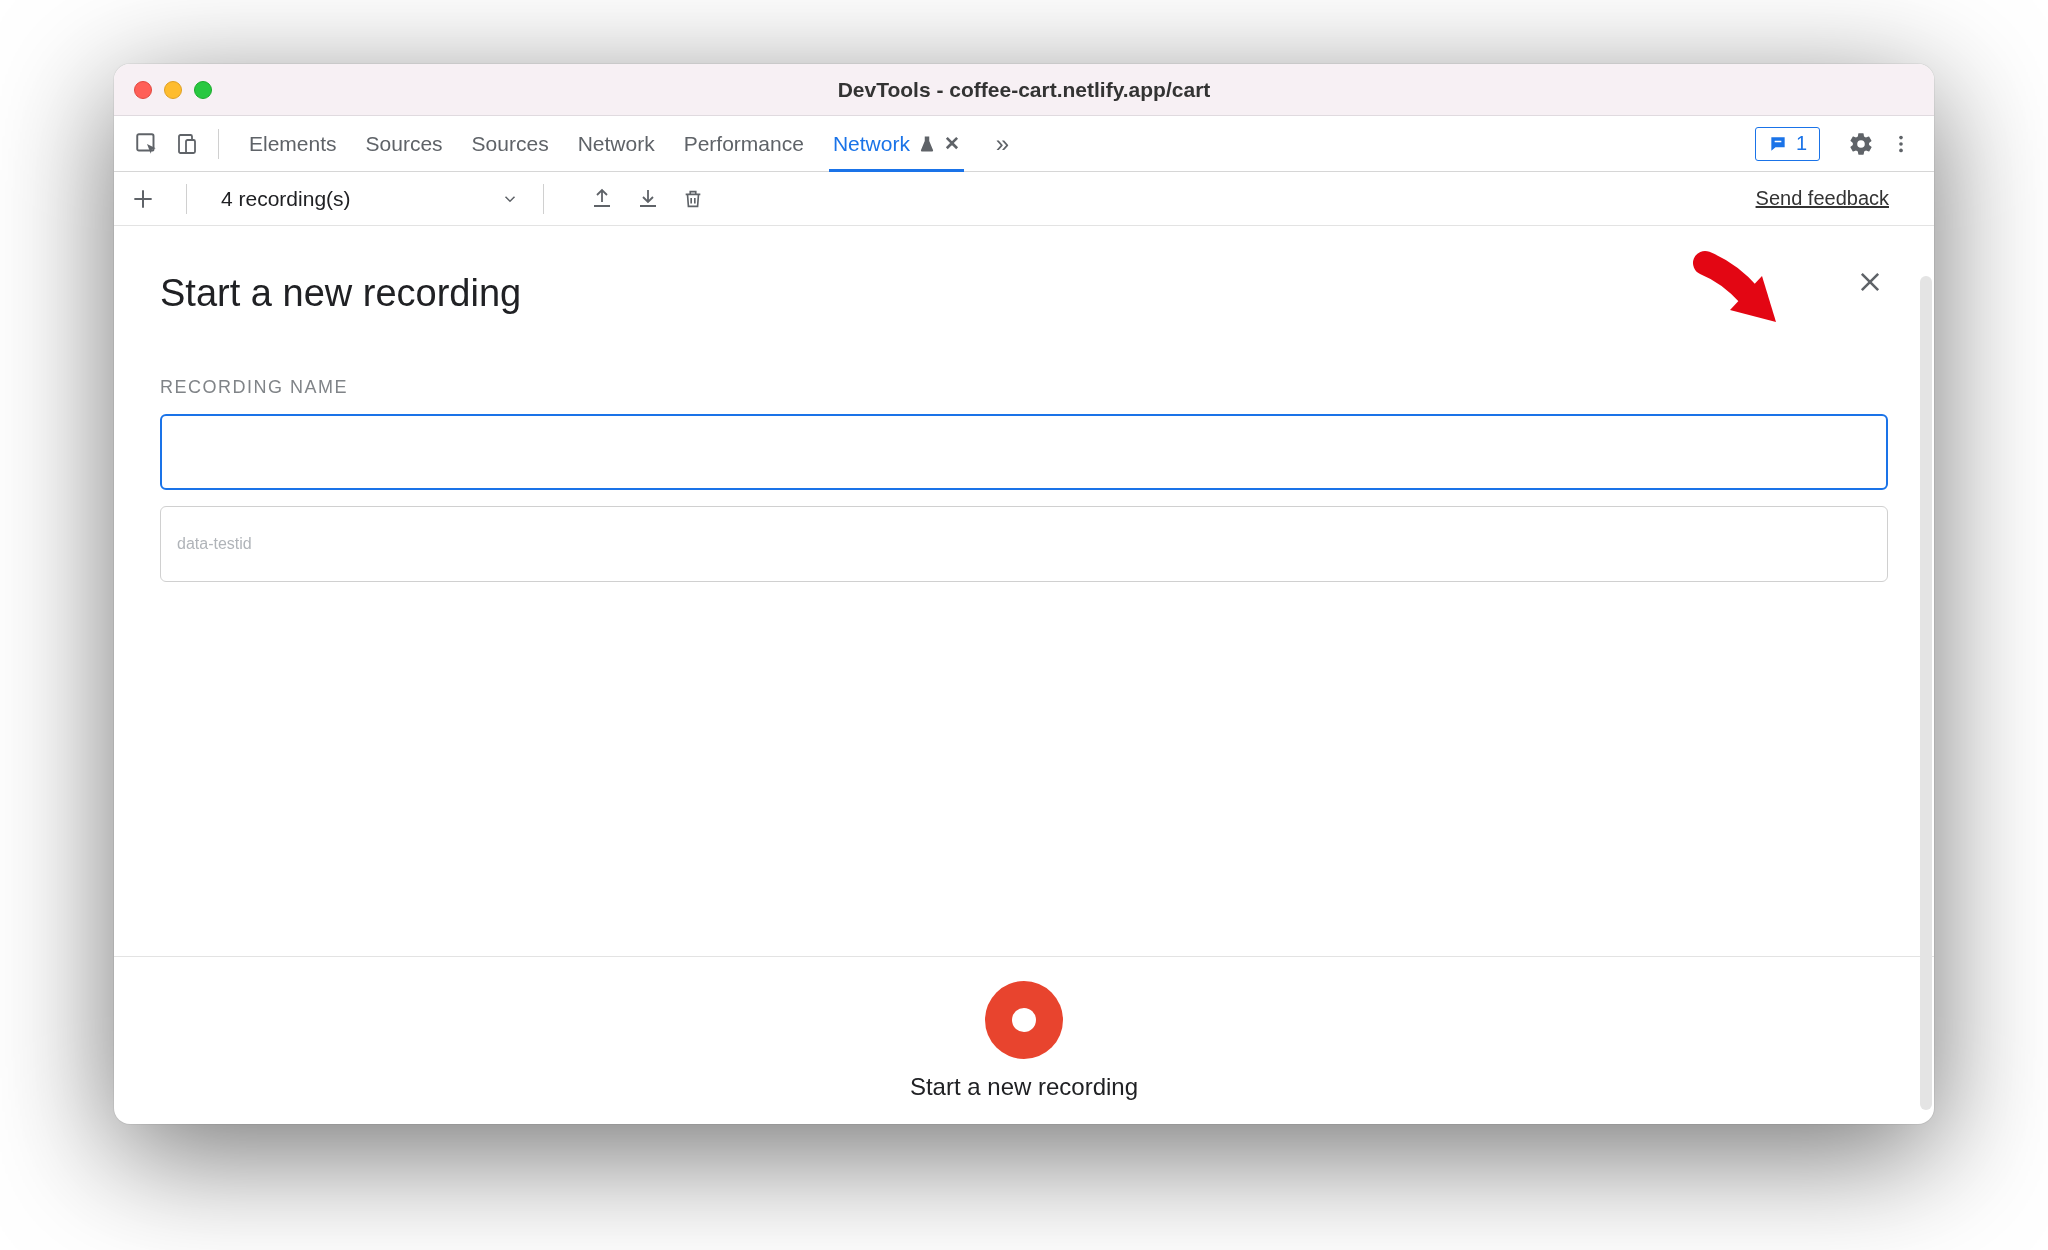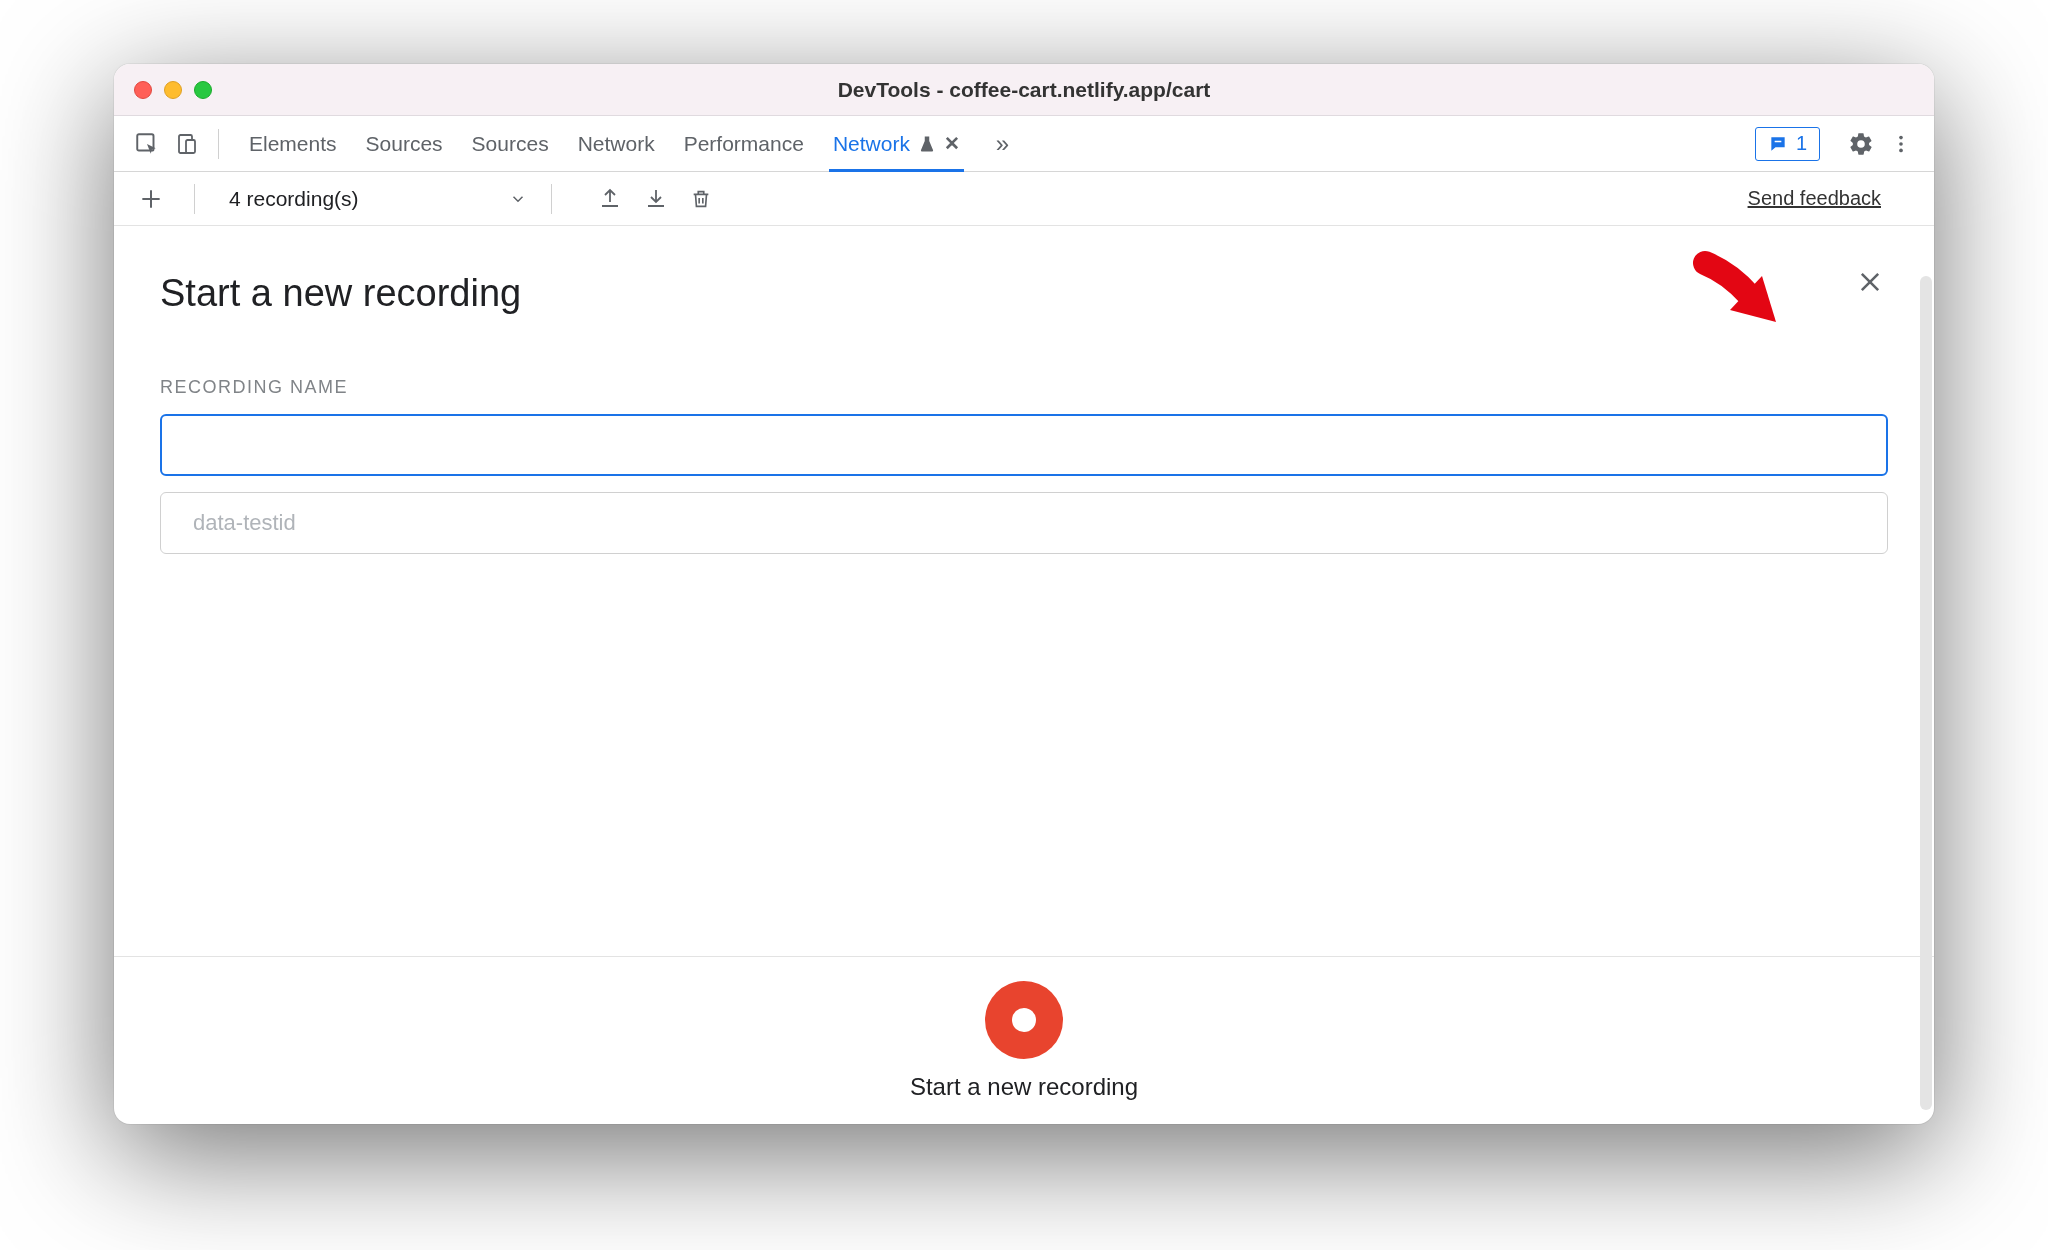--- a/index.html
+++ b/index.html
@@ -134,21 +134,21 @@
     margin-right: 20px;
   }
   .gear, .kebab { color: #5f6368; }
 
   
   .toolbar {
     height: 54px;
     border-bottom: 1px solid #e3e3e3;
     display: flex;
     align-items: center;
-    padding: 0 18px;
+    padding: 0 10px;
     gap: 14px;
   }
   .plus {
     color: #5f6368;
   }
   .recordings-select {
     display: flex;
     align-items: center;
     gap: 150px;
     font-size: 21px;
@@ -215,24 +215,24 @@
     border: 2px solid #808488;
     border-radius: 50%;
     align-items: center;
     justify-content: center;
     font-size: 14px;
     color: #808488;
     font-weight: 600;
   }
   .text-input {
     width: 100%;
-    height: 62px;
+    height: 76px;
     margin-top: 16px;
-    font-size: 22px;
-    padding: 0 32px;
+    font-size: 16px;
+    padding: 0 16px;
     border: 2.5px solid #1a73e8;
     border-radius: 6px;
     outline: none;
     color: #202124;
   }
   .text-input.secondary {
     border: 1px solid #d0d0d0;
     color: #202124;
   }
   .text-input.secondary::placeholder {

